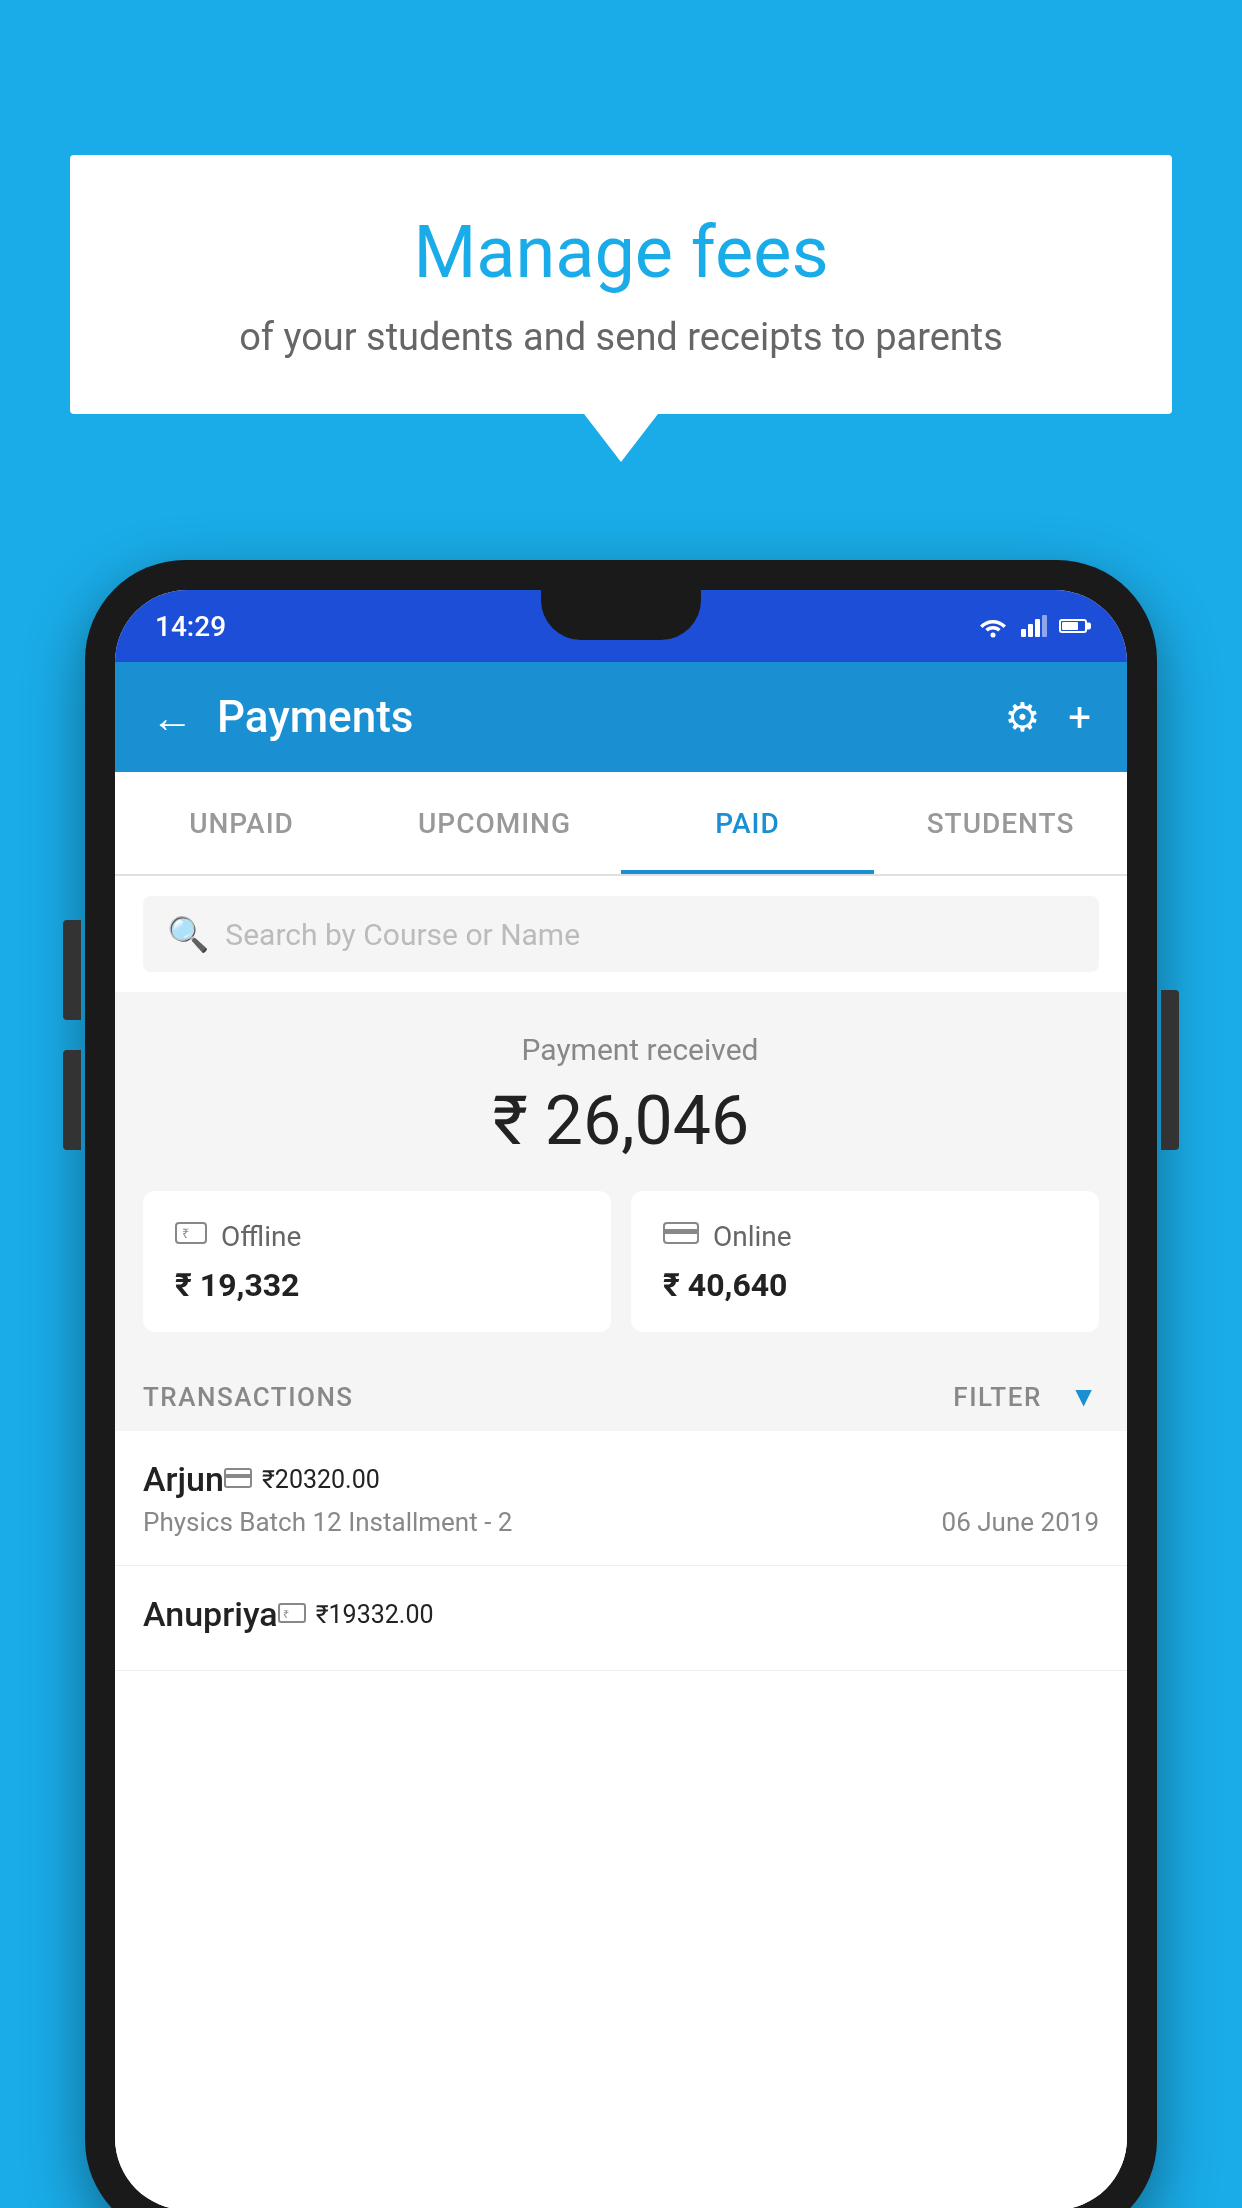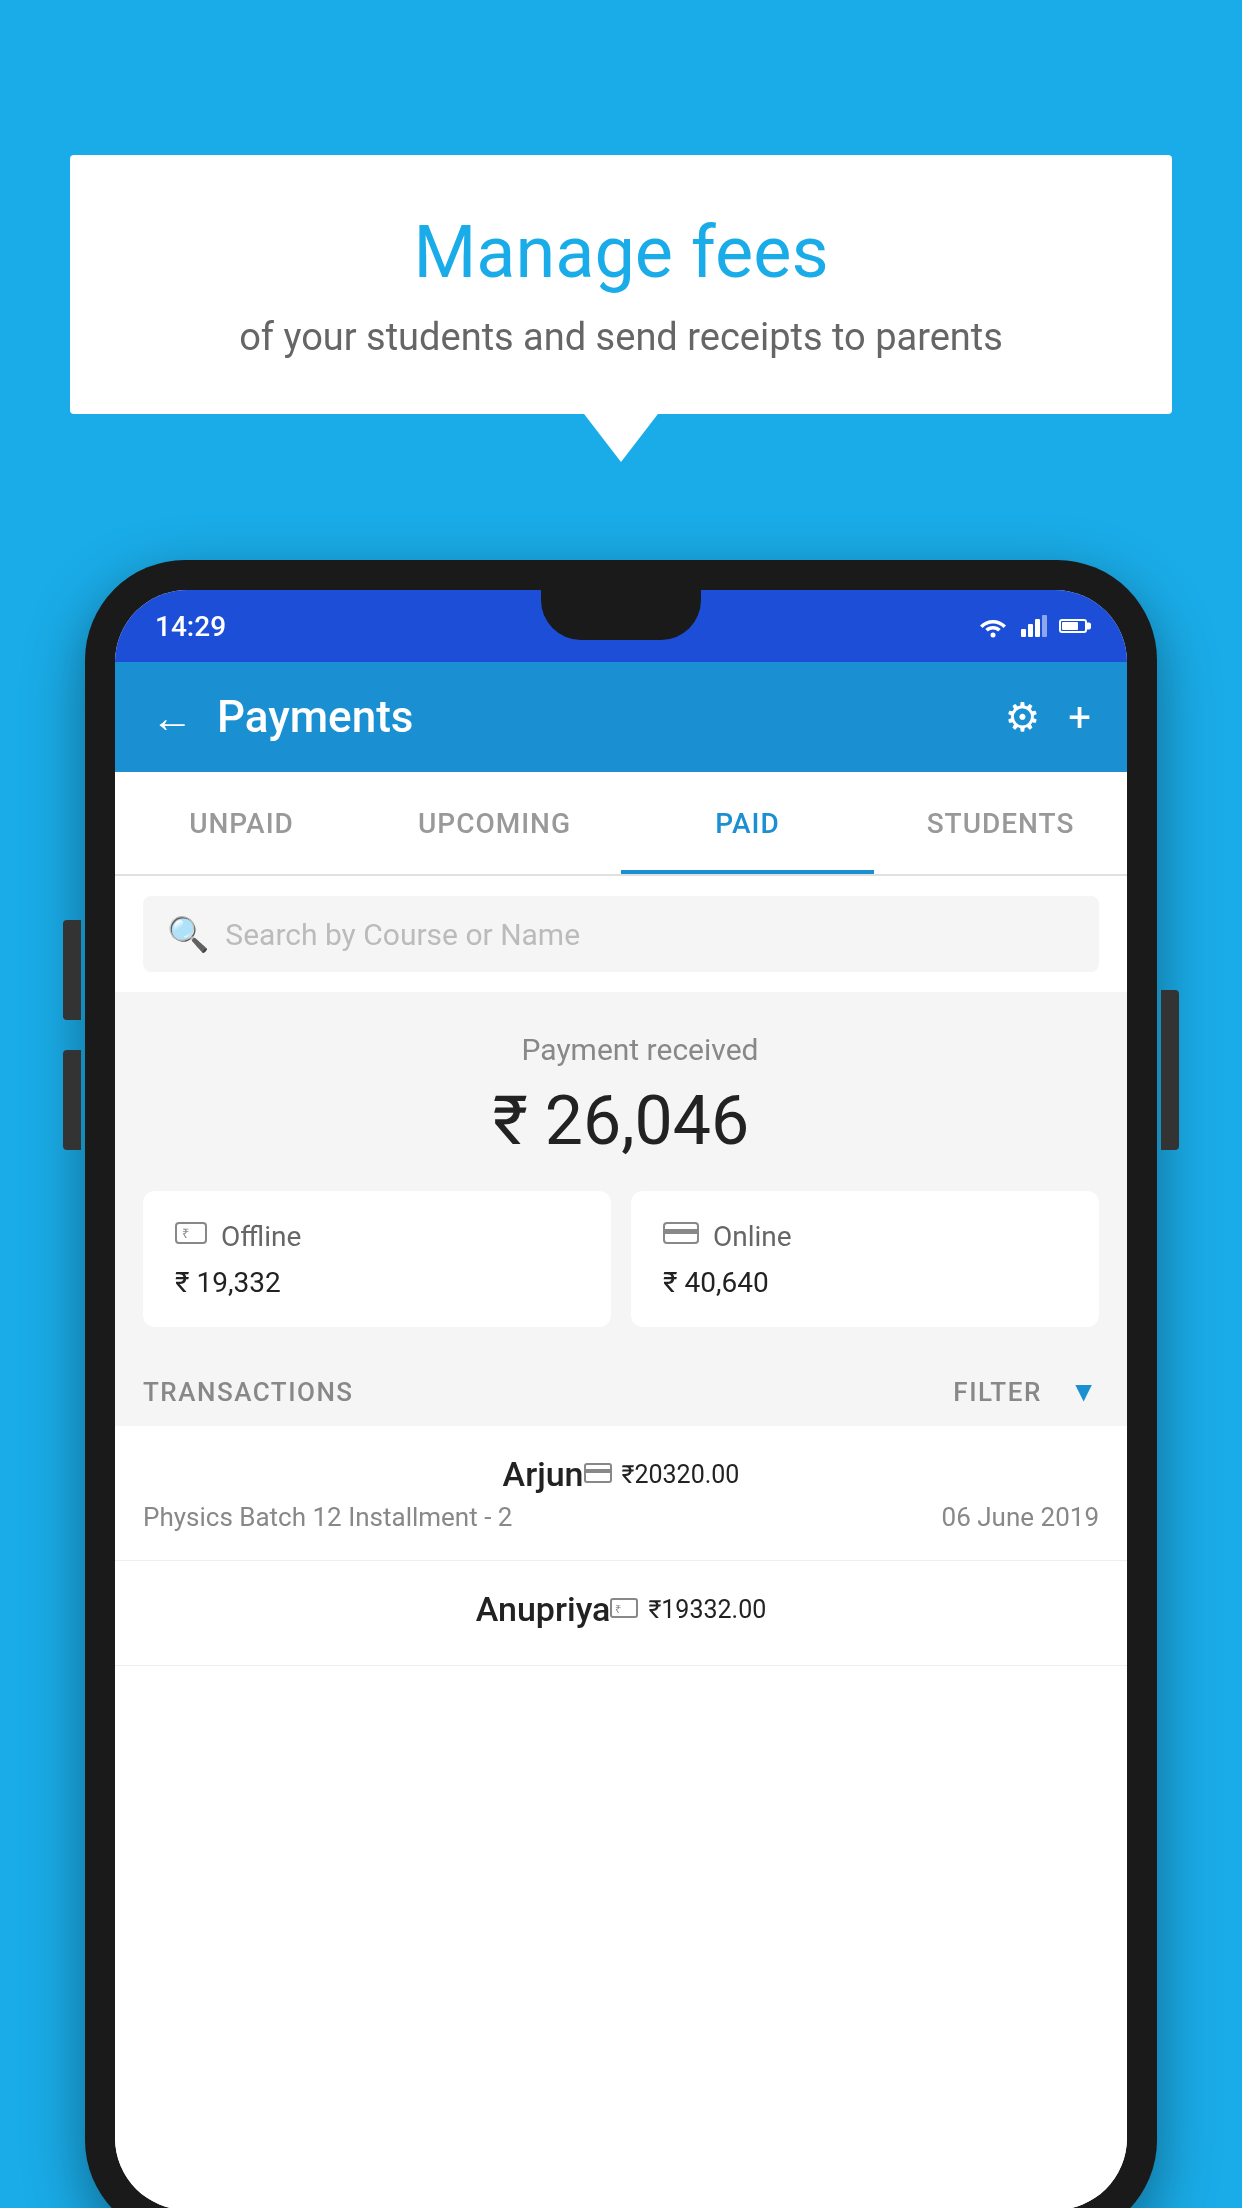--- a/index.html
+++ b/index.html
@@ -253,22 +253,22 @@
       font-size: 28px;
     }
 
     .card-icon {
       font-size: 30px;
       color: #777;
     }
 
     .card-amount {
       color: #222;
-      font-size: 28px;
-      font-weight: 400;
+      font-size: 32px;
+      font-weight: 700;
     }
 
     
     .transactions-header {
       background: #f5f5f5;
       display: flex;
       align-items: center;
       justify-content: space-between;
       padding: 18px 28px;
     }
@@ -303,21 +303,21 @@
     }
 
     .transaction-row {
       padding: 28px 28px;
       border-bottom: 1px solid #eee;
     }
 
     .transaction-top {
       display: flex;
       align-items: center;
-      justify-content: center;
+      justify-content: flex-start;
       margin-bottom: 8px;
     }
 
     .transaction-name {
       color: #222;
       font-size: 34px;
       font-weight: 500;
     }
 
     .transaction-amount-row {

